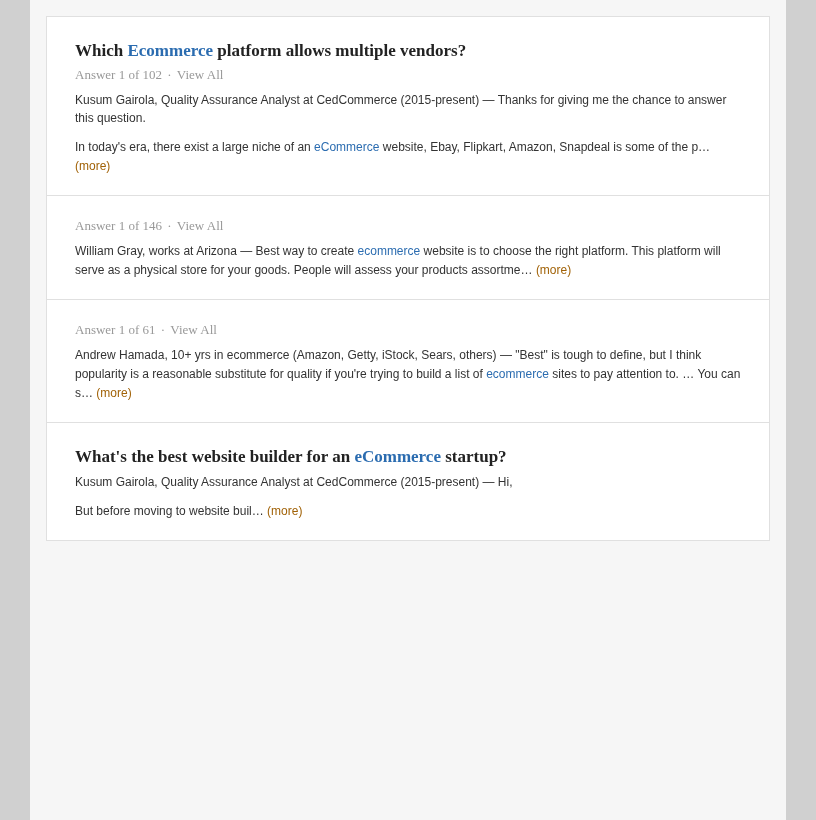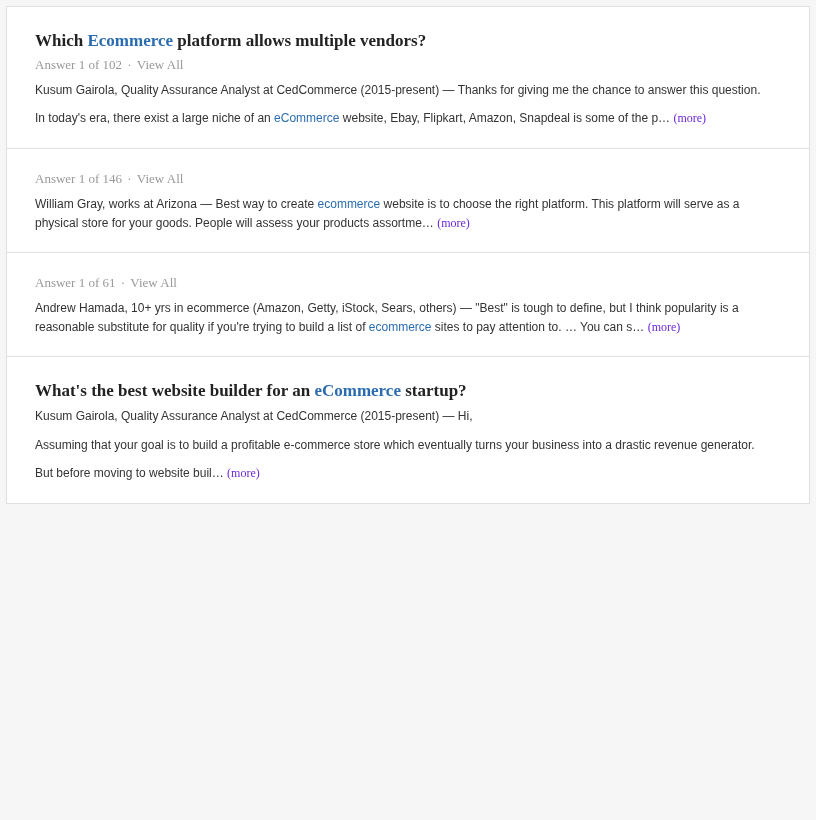--- a/index.html
+++ b/index.html
@@ -11,24 +11,24 @@
     body {
       background: #d0d0d0;
       display: flex;
       justify-content: center;
       align-items: flex-start;
       min-height: 820px;
       font-family: Georgia, 'Times New Roman', serif;
     }
 
     .page-container {
-      width: 816px;
+      width: 756px;
       min-height: 820px;
       background: #f6f6f6;
-      padding: 6px;
+      padding: 16px;
     }
 
     .content-card {
       background: #ffffff;
       border: 1px solid #e0e0e0;
       padding: 0;
     }
 
     .question-block {
       padding: 22px 28px 20px 28px;
@@ -83,24 +83,23 @@
     .answer-body p:last-child {
       margin-bottom: 0;
     }
 
     .link-text {
       color: #2b6cb0;
       text-decoration: none;
     }
 
     .more-link {
-      color: #6d28d9;
+      color: #a16207;
       text-decoration: none;
       font-style: normal;
-      font-family: Liberation Serif, serif;
     }
   </style>
 </head>
 <body>
 
 <div class="page-container">
   <div class="content-card">
 
     <div class="question-block">
       <div class="question-title">
@@ -132,19 +131,18 @@
         <p>Andrew Hamada, 10+ yrs in ecommerce (Amazon, Getty, iStock, Sears, others) — "Best" is tough to define, but I think popularity is a reasonable substitute for quality if you're trying to build a list of <a href="#" class="link-text">ecommerce</a> sites to pay attention to. … You can s… <a href="#" class="more-link">(more)</a></p>
       </div>
     </div>
 
     <div class="question-block">
       <div class="question-title">
         What's the best website builder for an <span class="highlight">eCommerce</span> startup?
       </div>
       <div class="answer-body">
         <p>Kusum Gairola, Quality Assurance Analyst at CedCommerce (2015-present) — Hi,</p>
-        <p>Assuming that your goal is to build a profitable e-commerce store which eventually turns your business into a drastic revenue generator.</p>
         <p>But before moving to website buil… <a href="#" class="more-link">(more)</a></p>
       </div>
     </div>
 
   </div>
 </div>
 
 </body></html>

